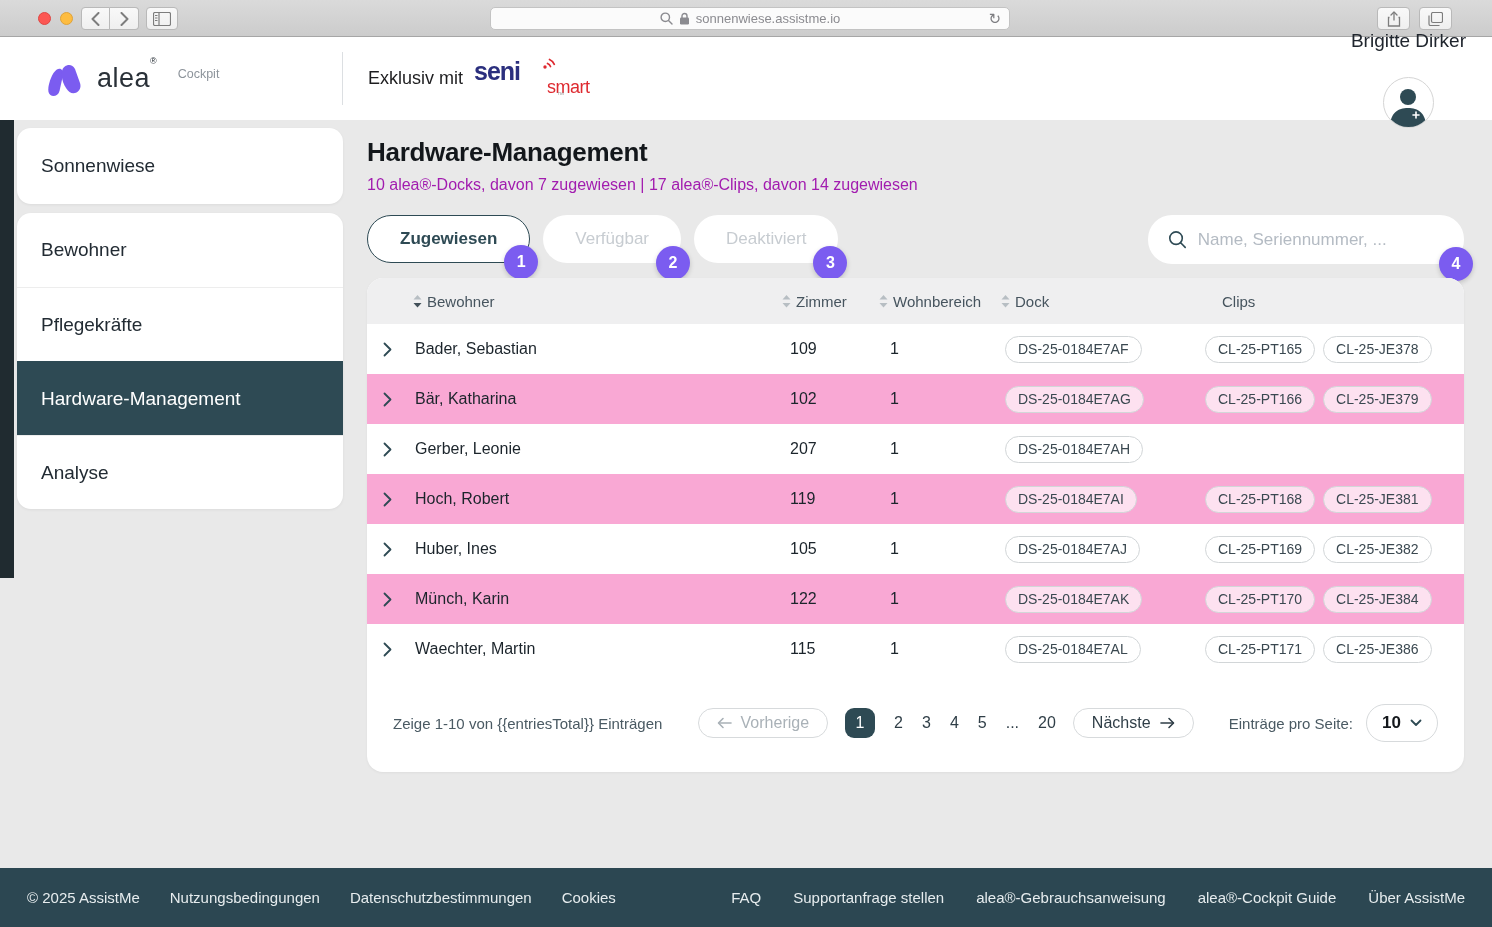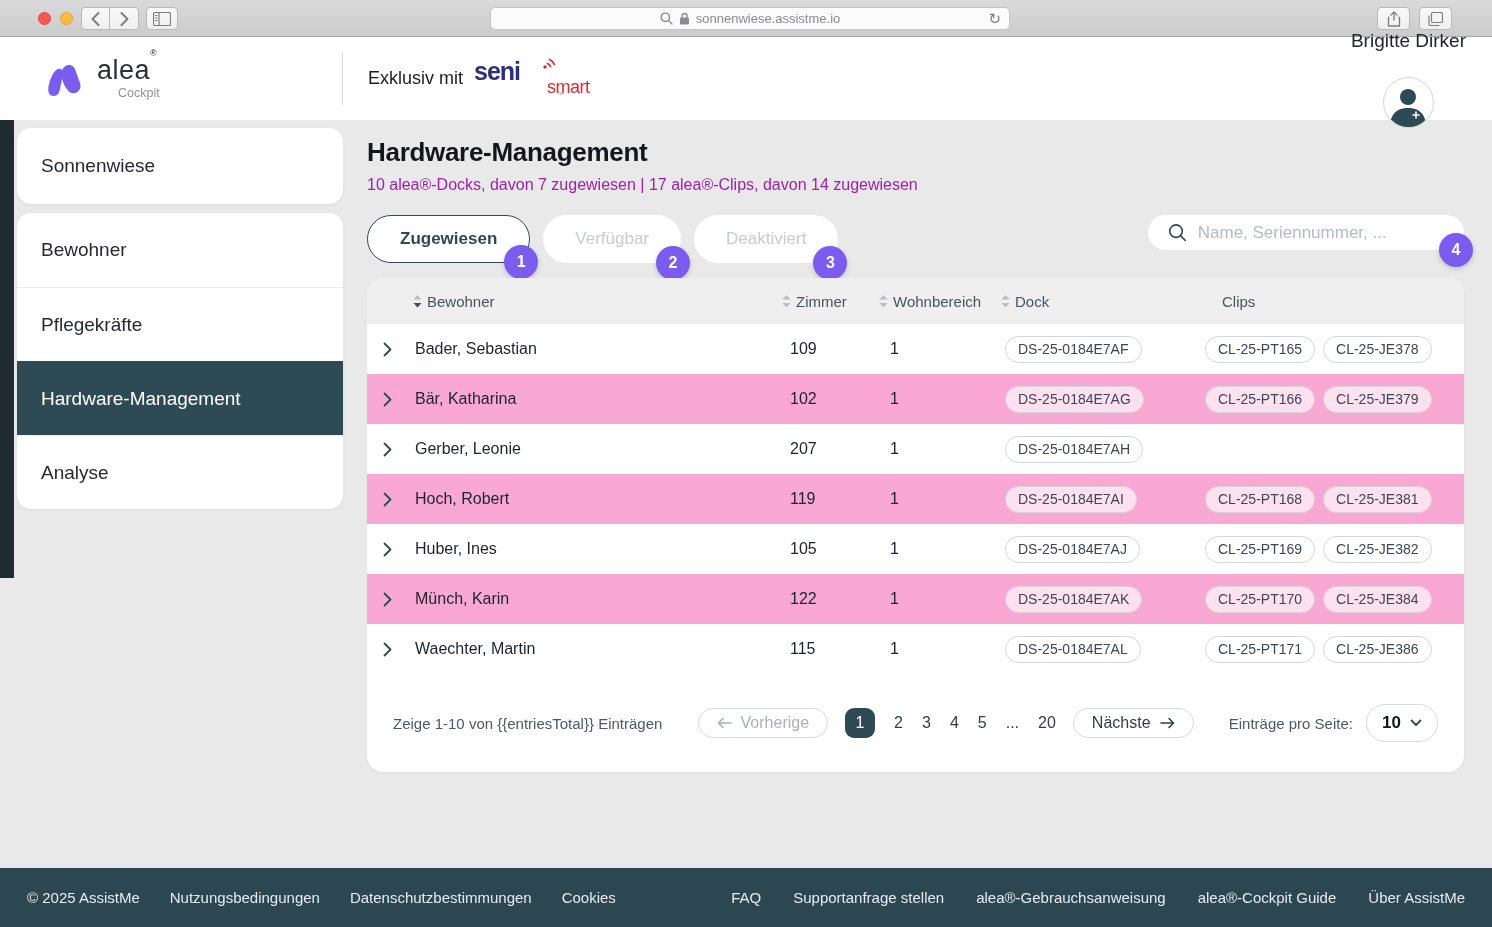--- a/index.html
+++ b/index.html
@@ -18,21 +18,21 @@
   .btn-fwd { left:110px; width:29px; border-left:none; border-radius:0 4px 4px 0; }
   .btn-panel { left:146px; width:32px; }
   .btn-share { right:82px; width:33px; }
   .btn-tabs { right:40px; width:33px; }
   .url-field { position:absolute; left:490px; top:7px; width:520px; height:23px; background:#fbfbfb; border:1px solid #c3c3c3; border-radius:5px; display:flex; align-items:center; justify-content:center; gap:6px; color:#8b8b90; font-size:13px; }
   .url-reload { position:absolute; right:8px; top:2px; font-size:15px; color:#7e7e82; }
 
   
   .app-header { position:relative; height:83px; background:#fff; }
   .logo { position:absolute; left:40px; top:50%; transform:translateY(-50%); display:flex; align-items:center; gap:11px; }
-  .brand-col { display:flex; flex-direction:column; line-height:1; }
+  .brand-col { display:flex; flex-direction:row; line-height:1; }
   .brand-main { font-size:27px; color:#2A3138; letter-spacing:0.5px; }
   .brand-reg { font-size:9px; vertical-align:top; position:relative; top:-8px; color:#2A3138; }
   .brand-sub { font-size:12.5px; color:#8D949B; margin:3px 0 0 21px; }
   .header-divider { position:absolute; left:342px; top:15px; bottom:15px; width:1px; background:#DCDFE2; }
   .partner { position:absolute; left:368px; top:50%; transform:translateY(-50%); display:flex; align-items:center; gap:11px; }
   .partner-prefix { font-size:18px; color:#1d1d1f; }
   .seni { position:relative; width:88px; height:42px; }
   .seni-top { position:absolute; left:0; top:1px; font-size:25px; font-weight:bold; letter-spacing:-1px; color:#2B2F7E; line-height:1; }
   .seni-bottom { position:absolute; left:29px; top:20px; font-size:18px; font-weight:normal; letter-spacing:-0.5px; color:#DE2A30; line-height:1;margin-left:44px; }
   .seni-signal { position:absolute; right:6px; top:-1px; }
@@ -54,21 +54,21 @@
 
   .main { position:absolute; left:367px; right:28px; top:0; height:100%; }
   .page-title { position:absolute; left:0; top:17px; font-size:26px; font-weight:700; color:#13171B; letter-spacing:-0.3px; }
   .page-subtitle { position:absolute; left:0; top:56px; font-size:16px; color:#a21caf; }
 
   .controls { position:absolute; left:0; right:0; top:95px; height:48px; }
   .tabs { display:flex; gap:13px; }
   .tab { position:relative; height:48px; border-radius:24px; background:#fff; display:flex; align-items:center; padding:0 32px; font-size:17px; color:#C7CCD1; cursor:pointer; }
   .tab.active { border:1.5px solid #2E4A54; color:#2E4A54; font-weight:700; }
   .num-badge { position:absolute; right:-9px; bottom:-17px; width:34px; height:34px; border-radius:50%; background:#7B5CF0; color:#fff; font-size:16px; font-weight:700; display:flex; align-items:center; justify-content:center; box-shadow:0 2px 5px rgba(0,0,0,0.18); }
-  .search { position:absolute; right:0; top:0; width:316px; height:35px; background:#fff; border-radius:24px; display:flex; align-items:center; padding:0 20px; gap:11px; }
+  .search { position:absolute; right:0; top:0; width:316px; height:49px; background:#fff; border-radius:24px; display:flex; align-items:center; padding:0 20px; gap:11px; }
   .search input { border:none; outline:none; background:transparent; font-size:17px; color:#333; width:100%; font-family:inherit; }
   .search input::placeholder { color:#B4BBC3; }
 
   
   .table-card { position:absolute; left:0; right:0; top:158px; height:494px; background:#fff; border-radius:16px; box-shadow:0 1px 3px rgba(0,0,0,0.05); }
   .tgrid { display:grid; grid-template-columns:40px 368px 100px 120px 200px 1fr; align-items:center; }
   .thead { height:46px; background:#EFEFF0; border-radius:16px 16px 0 0; font-size:15px; color:#46545E; }
   .th { display:flex; align-items:center; gap:5px; padding-left:6px; cursor:pointer; }
   .th.pad15 { padding-left:7px; }
   .th.pad4 { padding-left:4px; }

